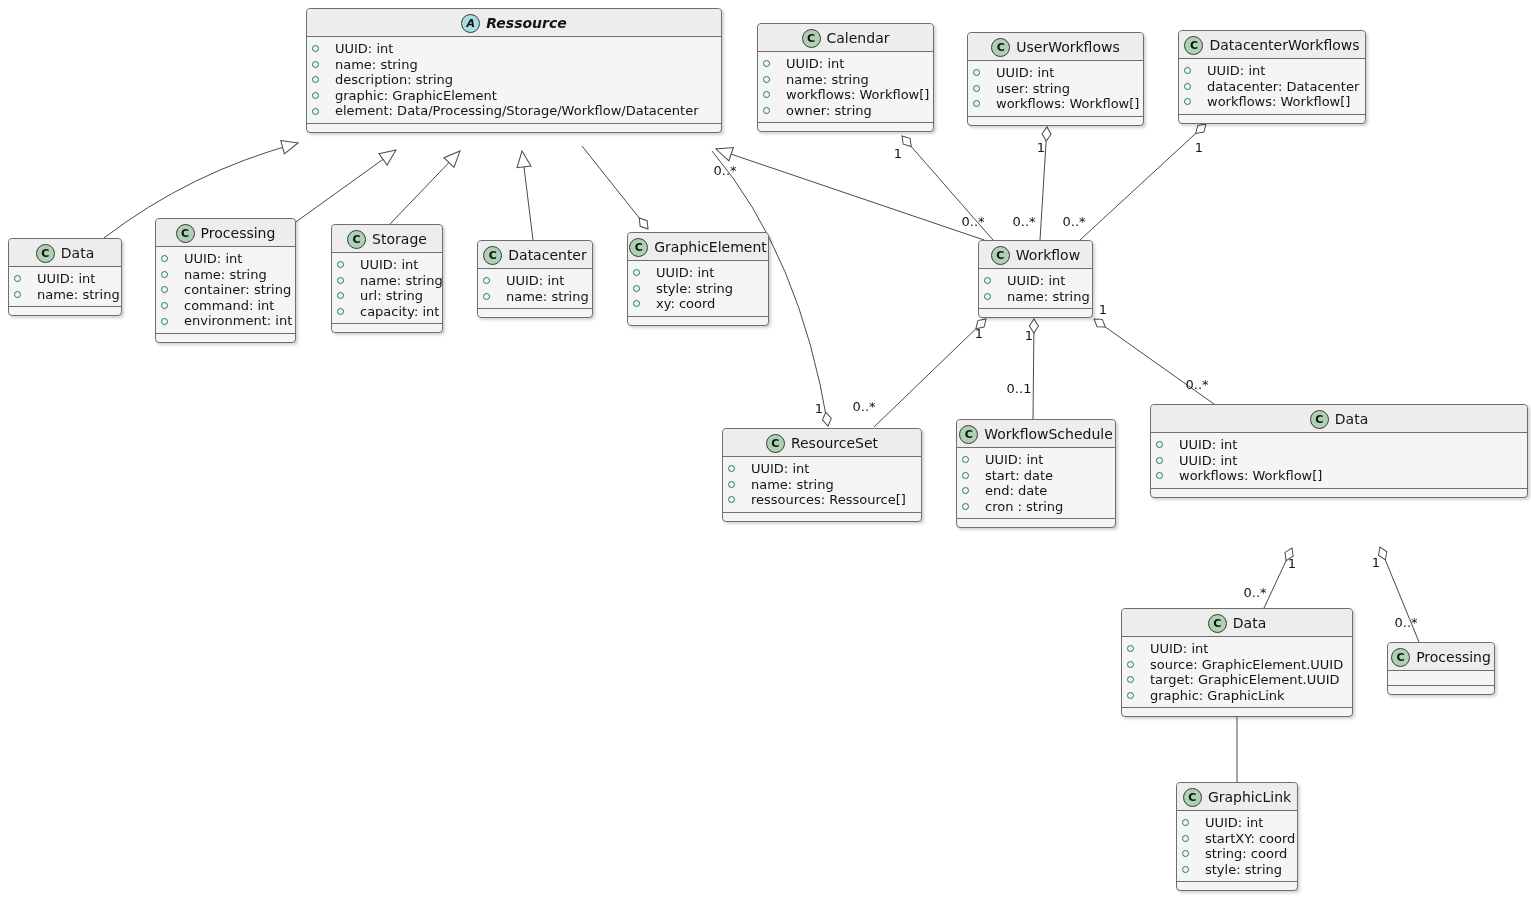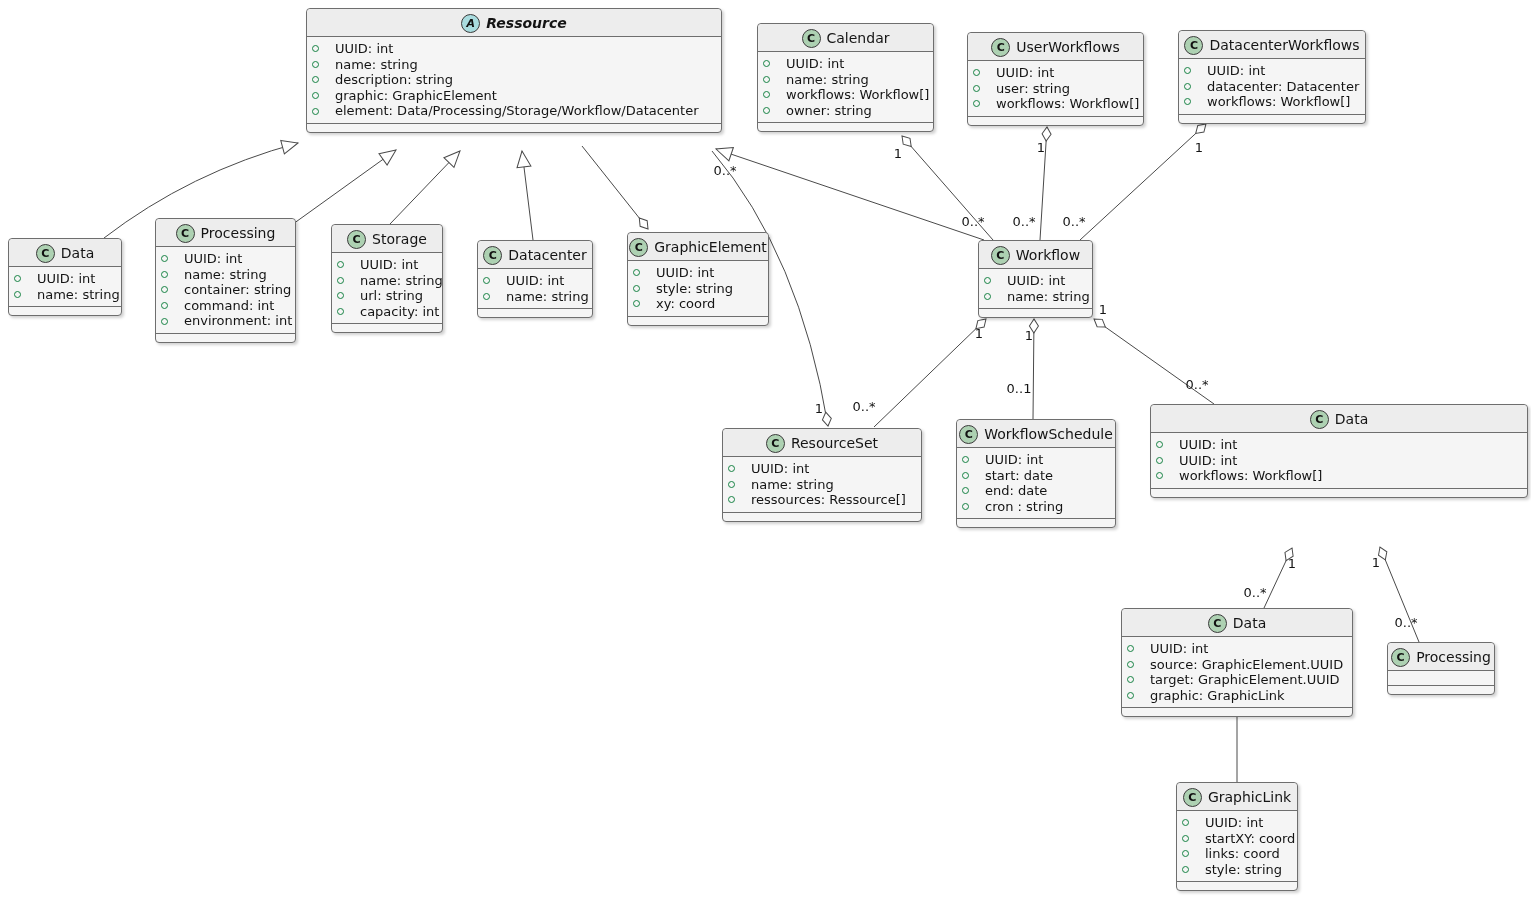--- a/index.html
+++ b/index.html
@@ -409,21 +409,21 @@
           <div class="uml-attr">
             <span class="bullet"></span>
             <span class="attr-text">UUID: int</span>
           </div>
           <div class="uml-attr">
             <span class="bullet"></span>
             <span class="attr-text">startXY: coord</span>
           </div>
           <div class="uml-attr">
             <span class="bullet"></span>
-            <span class="attr-text">links: coord</span>
+            <span class="attr-text">string: coord</span>
           </div>
           <div class="uml-attr">
             <span class="bullet"></span>
             <span class="attr-text">style: string</span>
           </div>
         </div>
         <div class="uml-methods"></div>
       </div>
     </div>
   <div id="labels-layer">

